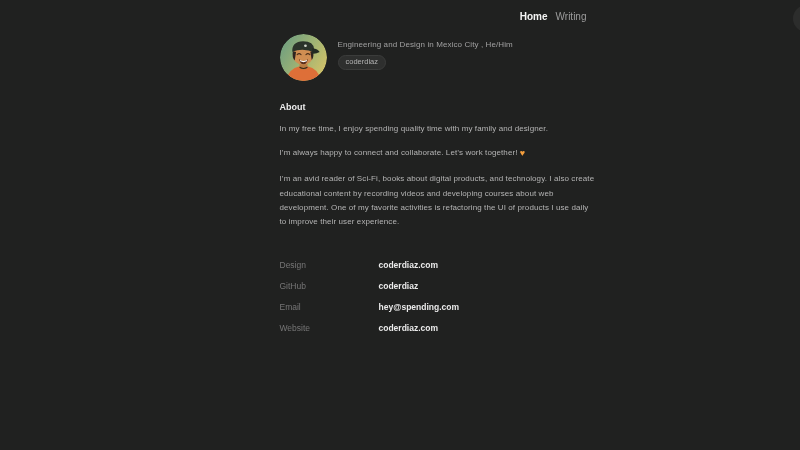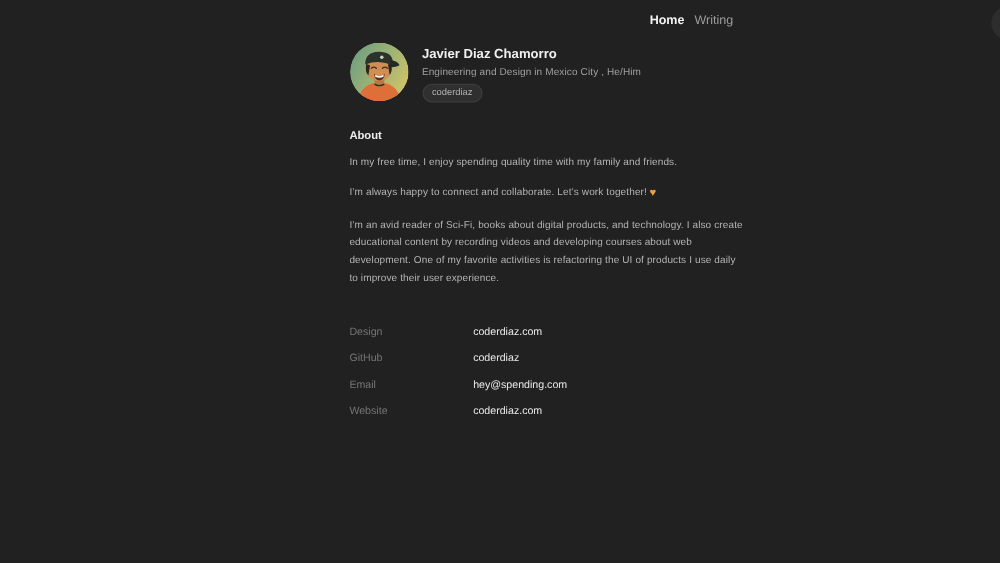--- a/index.html
+++ b/index.html
@@ -60,21 +60,21 @@
   .heart { font-size:0; margin-left:2px; }
   .heart::after { content:"♥"; font-size:9px; color:#f59f3d; vertical-align:-1px; }
 
   .contact { margin-top:25px; }
   .contact-list { margin-top:2.5px; }
   .contact-row {
     display:grid; grid-template-columns:63px 1fr;
     align-items:center; height:21px;
   }
   .contact-label { font-size:8.5px; color:#767676; }
-  .contact-value { font-size:8.5px; font-weight:400; color:#eaeaea; text-decoration:none; cursor:pointer;padding-left:36px; }
+  .contact-value { font-size:8.5px; font-weight:700; color:#eaeaea; text-decoration:none; cursor:pointer;padding-left:36px; }
 </style>
 </head>
 <body>
 
 <div class="page">
 
   <button class="theme-toggle">
     <svg viewBox="0 0 24 24" width="13" height="13" fill="none" stroke="#e0e0e0" stroke-width="2" stroke-linecap="round">
       <circle cx="12" cy="12" r="4" fill="#e0e0e0" stroke="none"></circle>
       <path d="M12 1.5v3.2M12 19.3v3.2M1.5 12h3.2M19.3 12h3.2M4.6 4.6l2.3 2.3M17.1 17.1l2.3 2.3M19.4 4.6l-2.3 2.3M6.9 17.1l-2.3 2.3"></path>
@@ -113,30 +113,29 @@
             <path d="M26.5,21 q2,-1.8 4,0" stroke="#4a2e1a" stroke-width="1.1" fill="none" stroke-linecap="round"></path>
             <path d="M19.5,25.5 q4.5,4.5 9,0 q-1,5.5 -4.5,5.5 q-3.5,0 -4.5,-5.5 Z" fill="#5b2f1d"></path>
             <path d="M20.6,26.4 q3.4,2.4 6.8,0 l0,1.5 q-3.4,1.7 -6.8,0 Z" fill="#ffffff"></path>
             <path d="M12.5,18 Q12,8 23.5,7.5 Q34.5,7.5 35,16 L35.5,19 Q24,13.5 12.5,18 Z" fill="#2b332a"></path>
             <path d="M33,14.5 q6,0.5 7.5,4 q-4,2.2 -7.8,1.6 Z" fill="#222a21"></path>
             <circle cx="26" cy="12" r="1.4" fill="#cfd3c9"></circle>
           </g>
         </svg>
       </div>
       <div class="profile-info">
-        <h1 class="name">Javier Diaz Chamorro</h1>
         <p class="tagline">Engineering and Design in Mexico City , He/Him</p>
         <span class="badge">coderdiaz</span>
       </div>
     </header>
 
     <section class="about">
       <h2 class="section-heading">About</h2>
       <div class="about-body">
-        <p>In my free time, I enjoy spending quality time with my family and friends.</p>
+        <p>In my free time, I enjoy spending quality time with my family and designer.</p>
         <p><span>I’m always happy to connect and collaborate. Let’s work together!</span><span class="heart">🧡</span></p>
         <p>I’m an avid reader of Sci-Fi, books about digital products, and technology. I also create educational content by recording videos and developing courses about web development. One of my favorite activities is refactoring the UI of products I use daily to improve their user experience.</p>
       </div>
     </section>
 
     <section class="contact">
       <div class="contact-list">
         <div class="contact-row">
           <span class="contact-label">Design</span>
           <a class="contact-value">coderdiaz.com</a>

